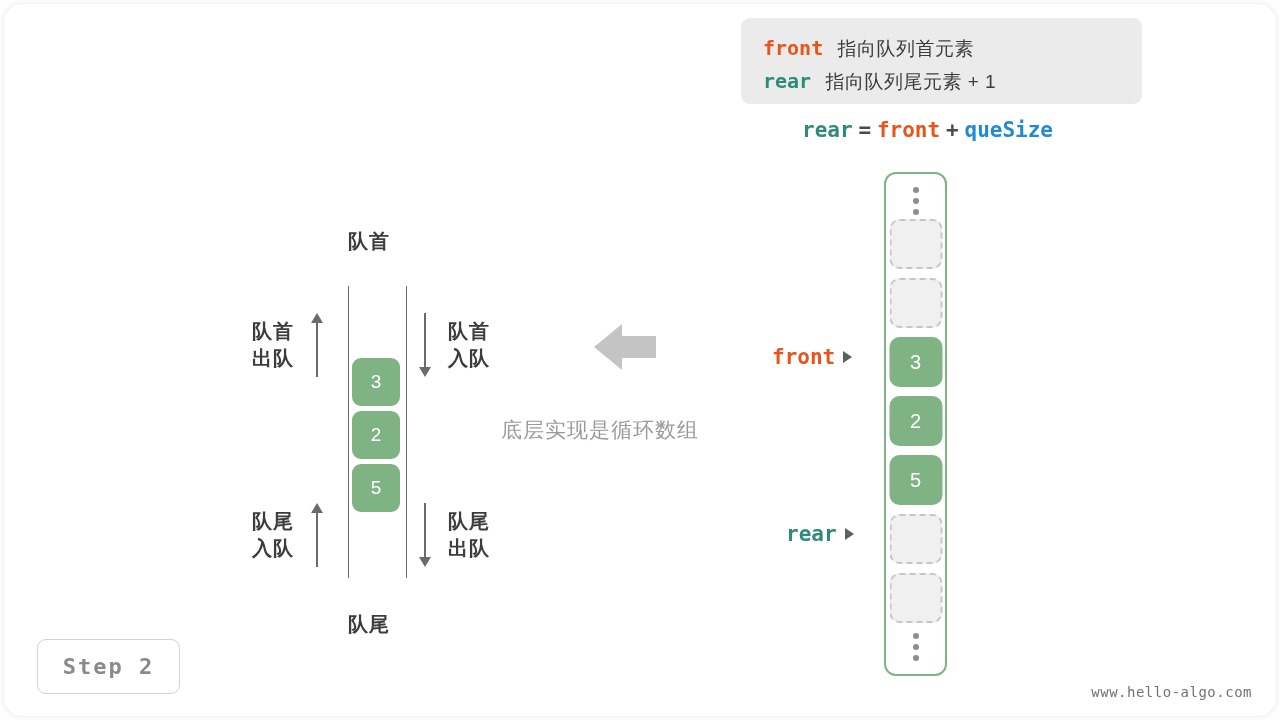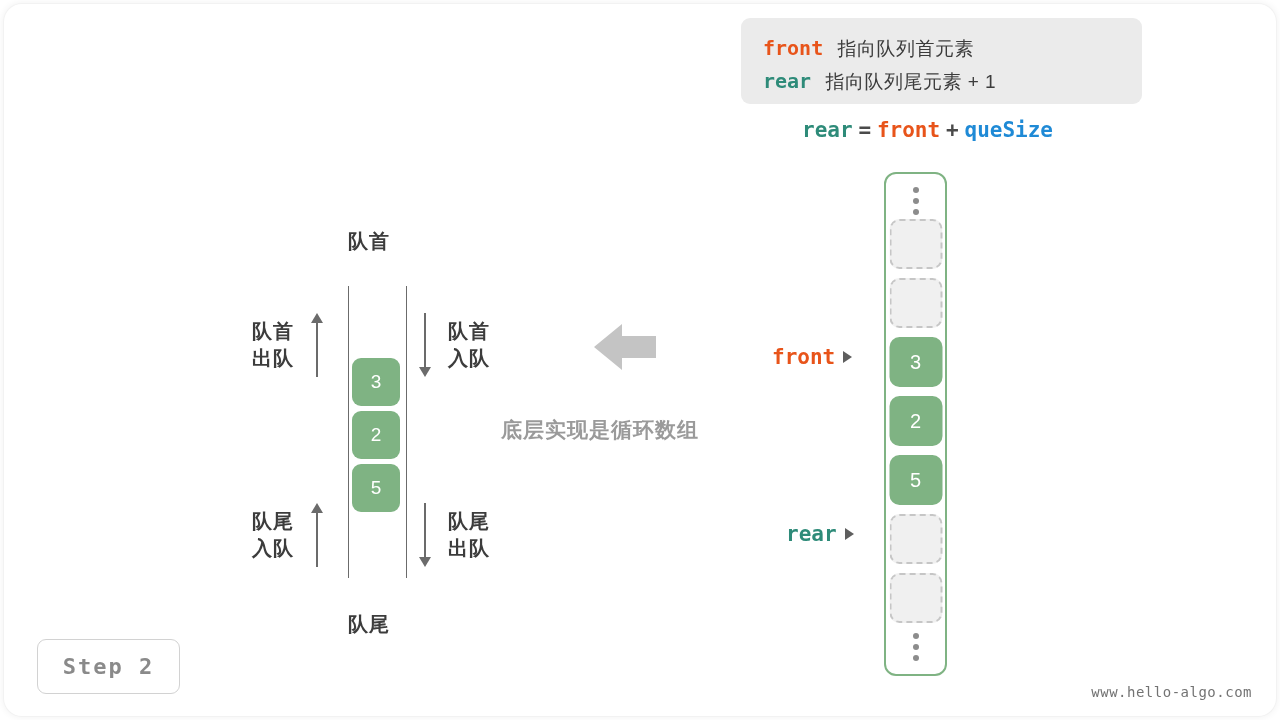--- a/index.html
+++ b/index.html
@@ -247,21 +247,21 @@
     width: 62px;
     height: 50px;
   }
 
   
   #center-note {
     position: absolute;
     left: 501px;
     top: 413px;
     font-size: 21px;
-    font-weight: bold;
+    font-weight: normal;
     color: #9a9a9a;
     line-height: 33px;
     letter-spacing: 1px;
     white-space: nowrap;
     text-align: center;
   }
 
   
   #step-badge {
     position: absolute;

